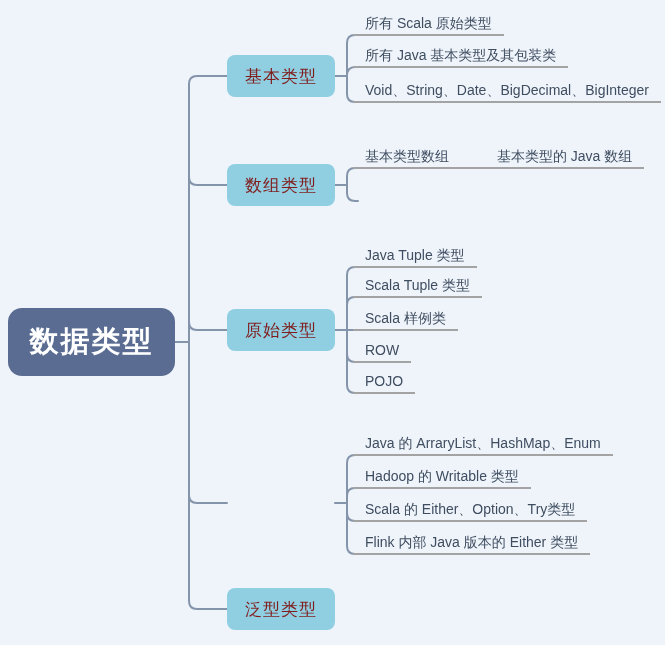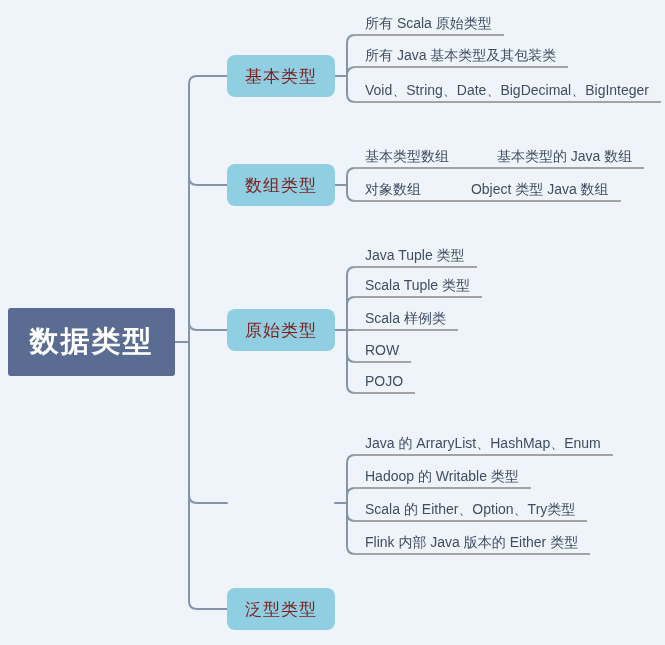--- a/index.html
+++ b/index.html
@@ -11,21 +11,21 @@
     font-family:"Liberation Sans","DejaVu Sans",sans-serif;
   }
   svg.connectors{position:absolute;left:0;top:0;}
   .node{
     position:absolute;
     display:flex;align-items:center;justify-content:center;
     box-sizing:border-box;
   }
   .root-node{
     left:8px;top:308px;width:167px;height:68px;
-    background:#5a6c92;border-radius:3px;
+    background:#5a6c92;border-radius:14px;
     color:#ffffff;font-size:29px;font-weight:bold;letter-spacing:2px;
   }
   .branch-node{
     left:227px;width:108px;height:42px;
     background:#90cfe1;border-radius:8px;
     color:#7f1d1d;font-size:17px;letter-spacing:1px;
   }
   .b0{top:55px;} .b1{top:164px;} .b2{top:309px;} .b3{top:482px;} .b4{top:588px;}
   .leaf{
     position:absolute;left:353px;height:21px;line-height:21px;
@@ -96,24 +96,20 @@
   </div>
 
   <div class="leaf l-a0">所有 Scala 原始类型</div>
   <div class="leaf l-a1">所有 Java 基本类型及其包装类</div>
   <div class="leaf l-a2">Void、String、Date、BigDecimal、BigInteger</div>
 
   <div class="leaf l-b0">
     <span>基本类型数组</span>
     <span class="sub g44">基本类型的 Java 数组</span>
   </div>
-  <div class="leaf l-b1">
-    <span>对象数组</span>
-    <span class="sub g46">Object 类型 Java 数组</span>
-  </div>
 
   <div class="leaf l-c0">Java Tuple 类型</div>
   <div class="leaf l-c1">Scala Tuple 类型</div>
   <div class="leaf l-c2">Scala 样例类</div>
   <div class="leaf l-c3">ROW</div>
   <div class="leaf l-c4">POJO</div>
 
   <div class="leaf l-d0">Java 的 ArraryList、HashMap、Enum</div>
   <div class="leaf l-d1">Hadoop 的 Writable 类型</div>
   <div class="leaf l-d2">Scala 的 Either、Option、Try类型</div>

